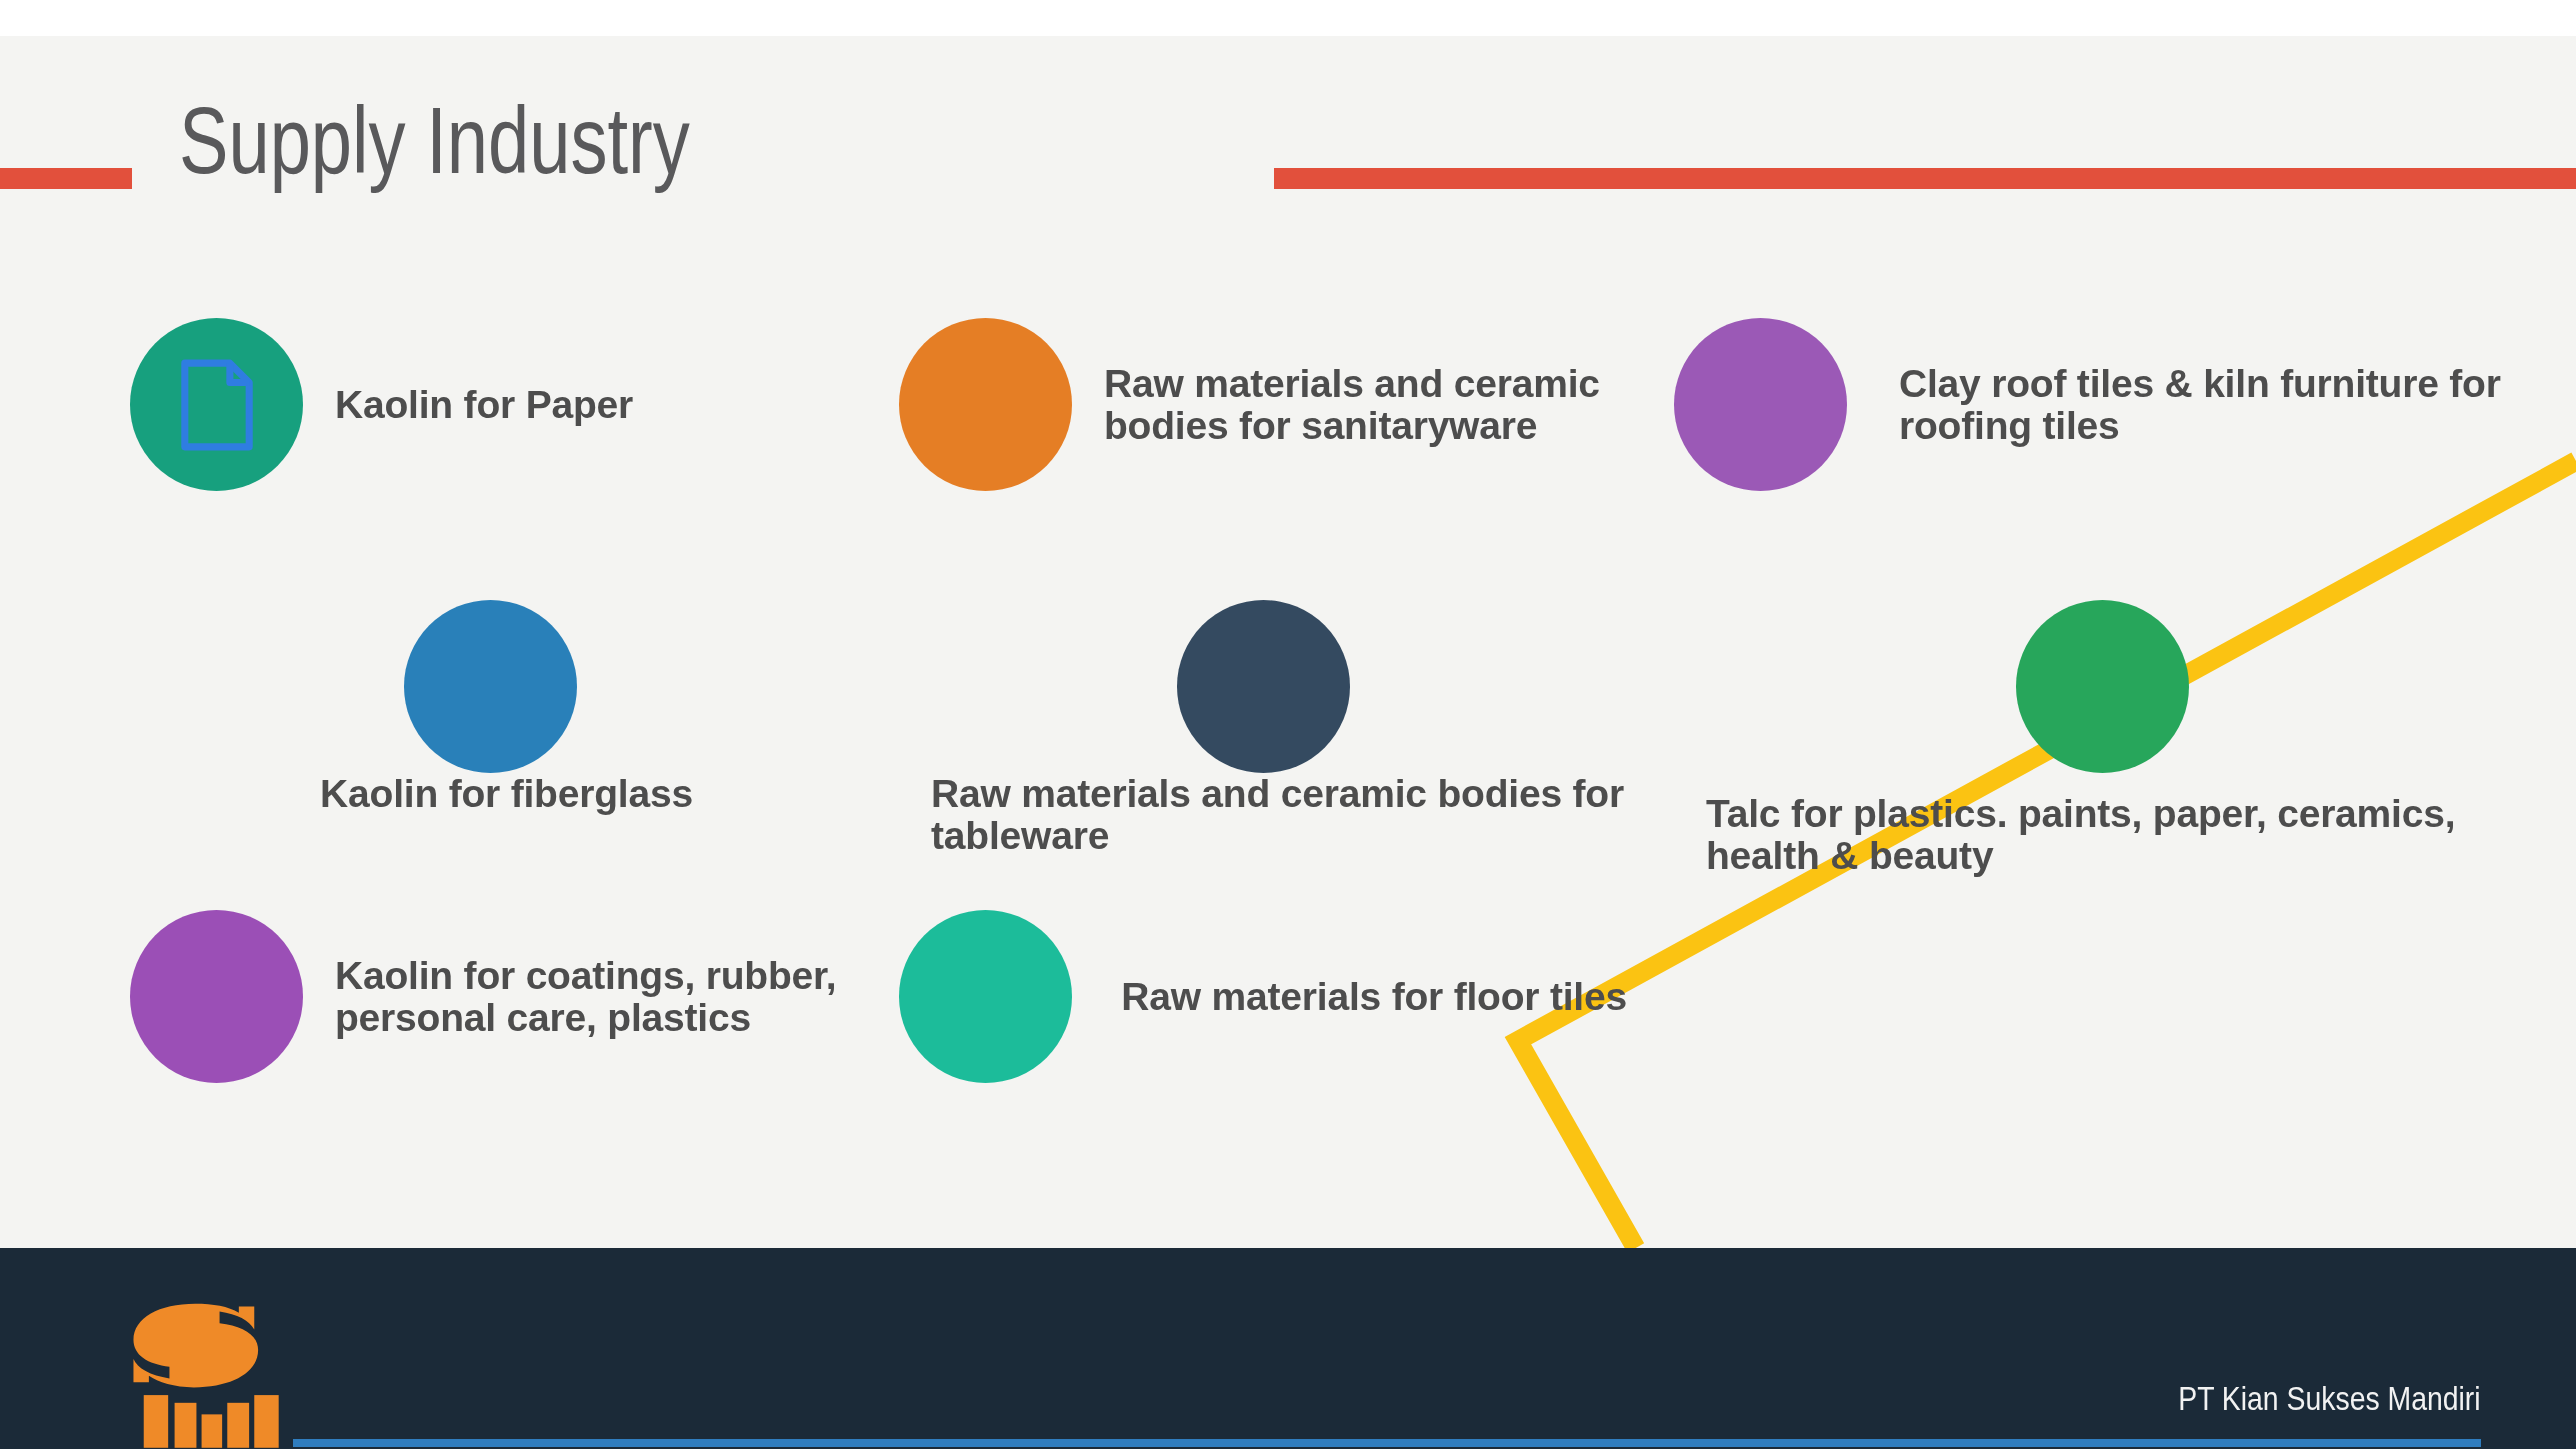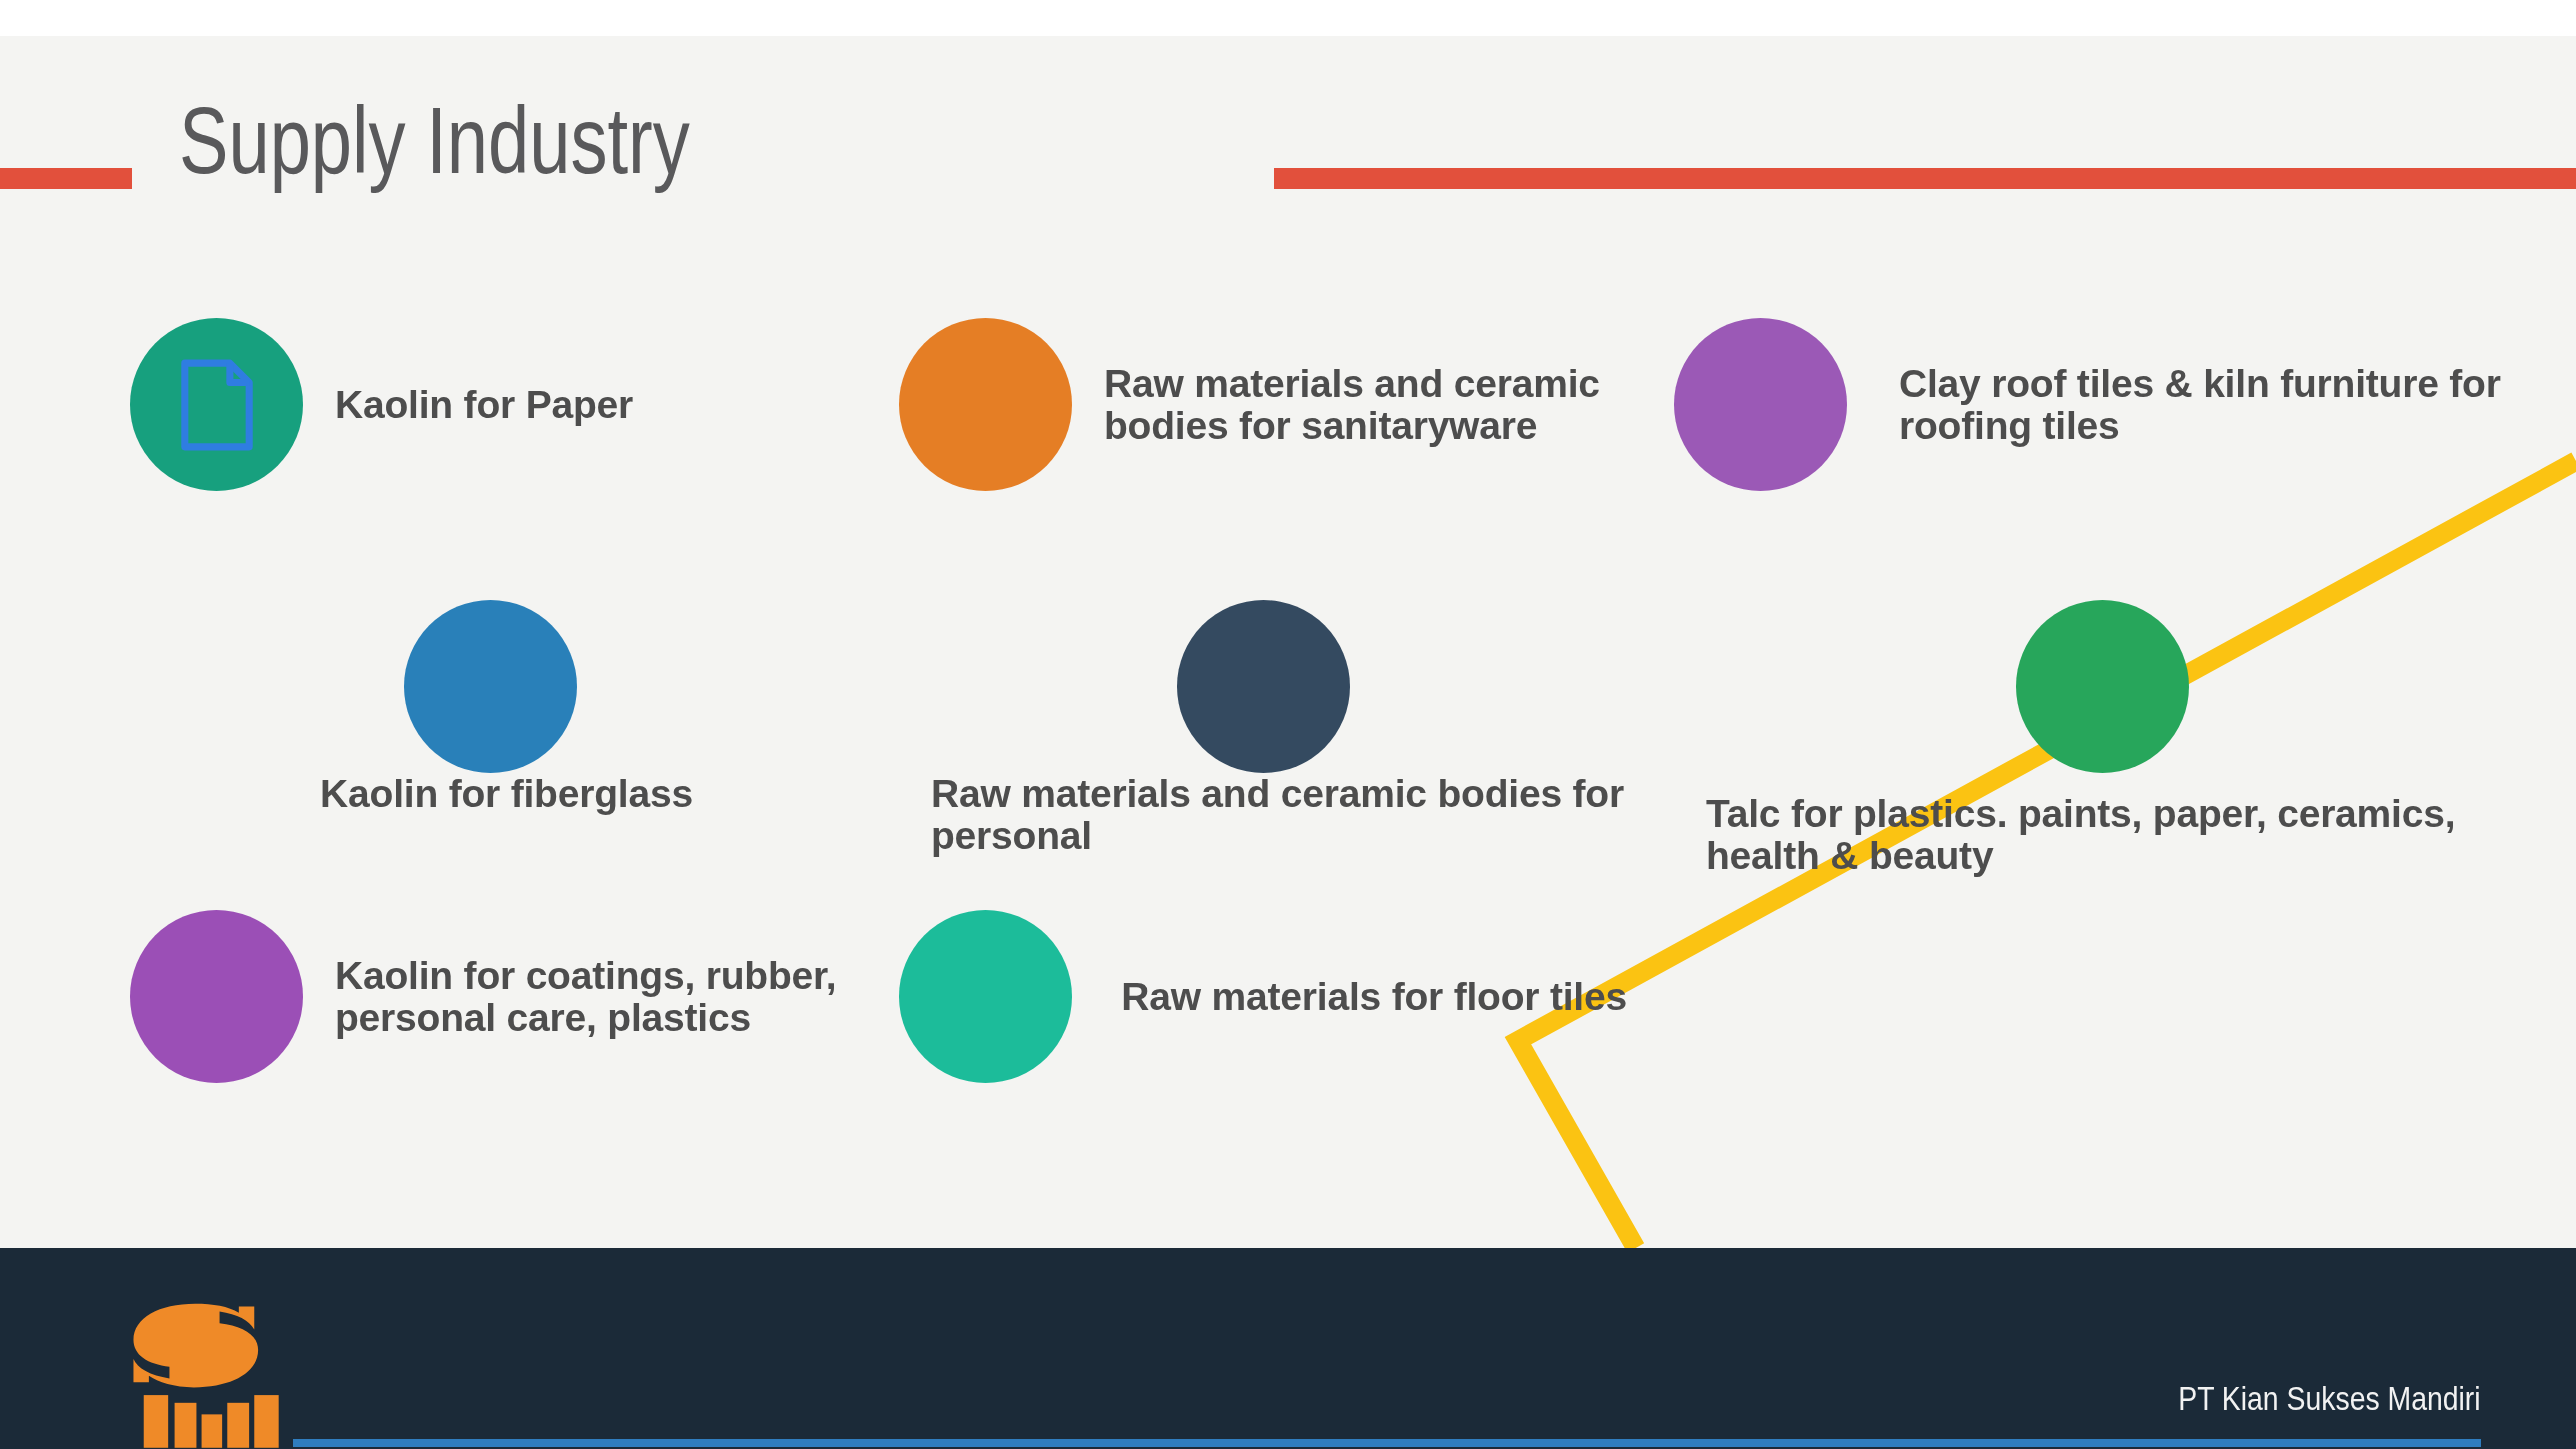--- a/index.html
+++ b/index.html
@@ -179,21 +179,21 @@
       <div class="item-label">Clay roof tiles &amp; kiln furniture for roofing tiles</div>
     </div>
 
     <div class="item col1 row2 w1">
       <div class="bullet" style="background:#2980b9"></div>
       <div class="item-label">Kaolin for fiberglass</div>
     </div>
 
     <div class="item col2 row2 w2">
       <div class="bullet" style="background:#344a60"></div>
-      <div class="item-label">Raw materials and ceramic bodies for personal</div>
+      <div class="item-label">Raw materials and ceramic bodies for tableware</div>
     </div>
 
     <div class="item col3 row2 w3">
       <div class="bullet" style="background:#27a65b"></div>
       <div class="item-label">Talc for plastics. paints, paper, ceramics, health &amp; beauty</div>
     </div>
 
     <div class="item col1 row3 w1">
       <div class="bullet" style="background:#9b4fb6"></div>
       <div class="item-label">Kaolin for coatings, rubber, personal care, plastics</div>

